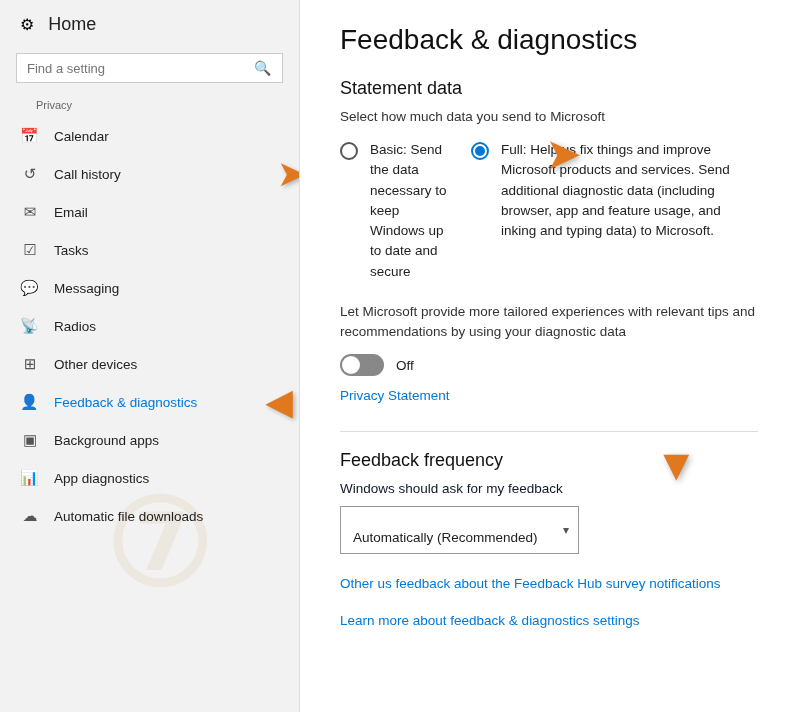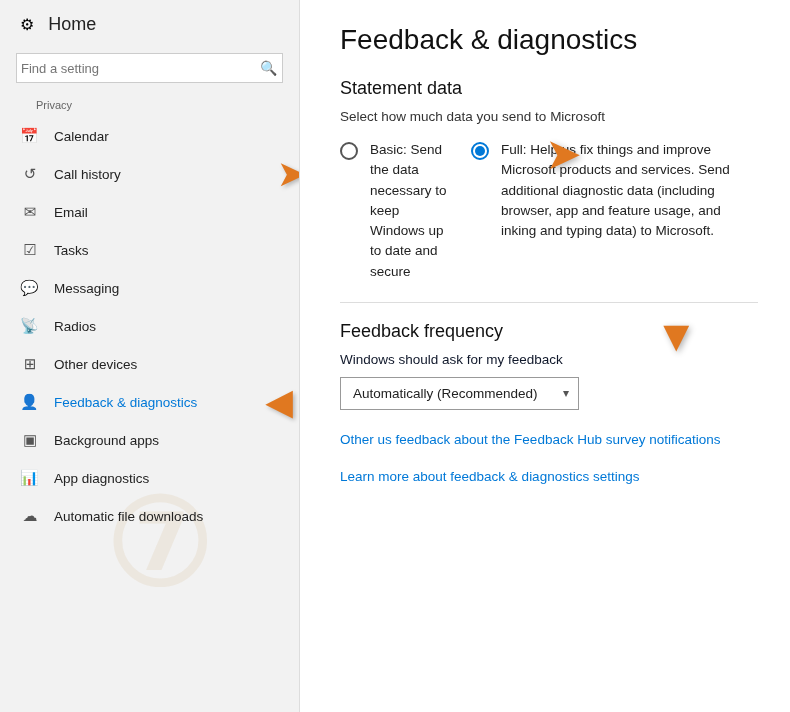--- a/index.html
+++ b/index.html
@@ -48,21 +48,21 @@
       cursor: pointer;
       z-index: 1;
     }
 
     .search-box {
       margin: 4px 16px 12px 16px;
       display: flex;
       align-items: center;
       background: #fff;
       border: 1px solid #ccc;
-      padding: 6px 4px;
+      padding: 6px 10px;
       z-index: 1;
     }
     .search-box input {
       border: none;
       outline: none;
       flex: 1;
       font-size: 13px;
       background: transparent;
       color: #333;
     }
@@ -261,21 +261,21 @@
       position: relative;
       display: inline-block;
       margin-bottom: 20px;
     }
 
     .dropdown {
       appearance: none;
       -webkit-appearance: none;
       background: #fff;
       border: 1px solid #999;
-      padding: 8px 40px 8px 12px;
+      padding: 23px 40px 8px 12px;
       font-size: 13.5px;
       color: #222;
       cursor: pointer;
       min-width: 230px;
       outline: none;
     }
 
     .dropdown-arrow {
       position: absolute;
       right: 10px;
@@ -384,20 +384,28 @@
     <div class="radio-option">
       <div class="radio-circle"></div>
       <span class="radio-text">Basic: Send the data necessary to keep Windows up to date and secure</span>
     </div>
     <div class="radio-option">
       <div class="radio-circle selected"></div>
       <span class="radio-text">Full: Help us fix things and improve Microsoft products and services. Send additional diagnostic data (including browser, app and feature usage, and inking and typing data) to Microsoft.</span>
     </div>
   </div>
 
+  <div class="tailored-section">
+    <p class="tailored-desc">Let Microsoft provide more tailored experiences with relevant tips and recommendations by using your diagnostic data</p>
+    <div class="toggle-row">
+      <div class="toggle"></div>
+      <span class="toggle-label">Off</span>
+    </div>
+    <a class="link">Privacy Statement</a>
+  </div>
 
   <hr class="divider">
 
   <div class="feedback-section" style="position:relative;">
 
     
     <div style="position:absolute; right:60px; top:-10px; z-index:20; pointer-events:none;">
       <span style="font-size:44px; color:#e07820; text-shadow:2px 2px 6px rgba(0,0,0,0.3);">▼</span>
     </div>
 

